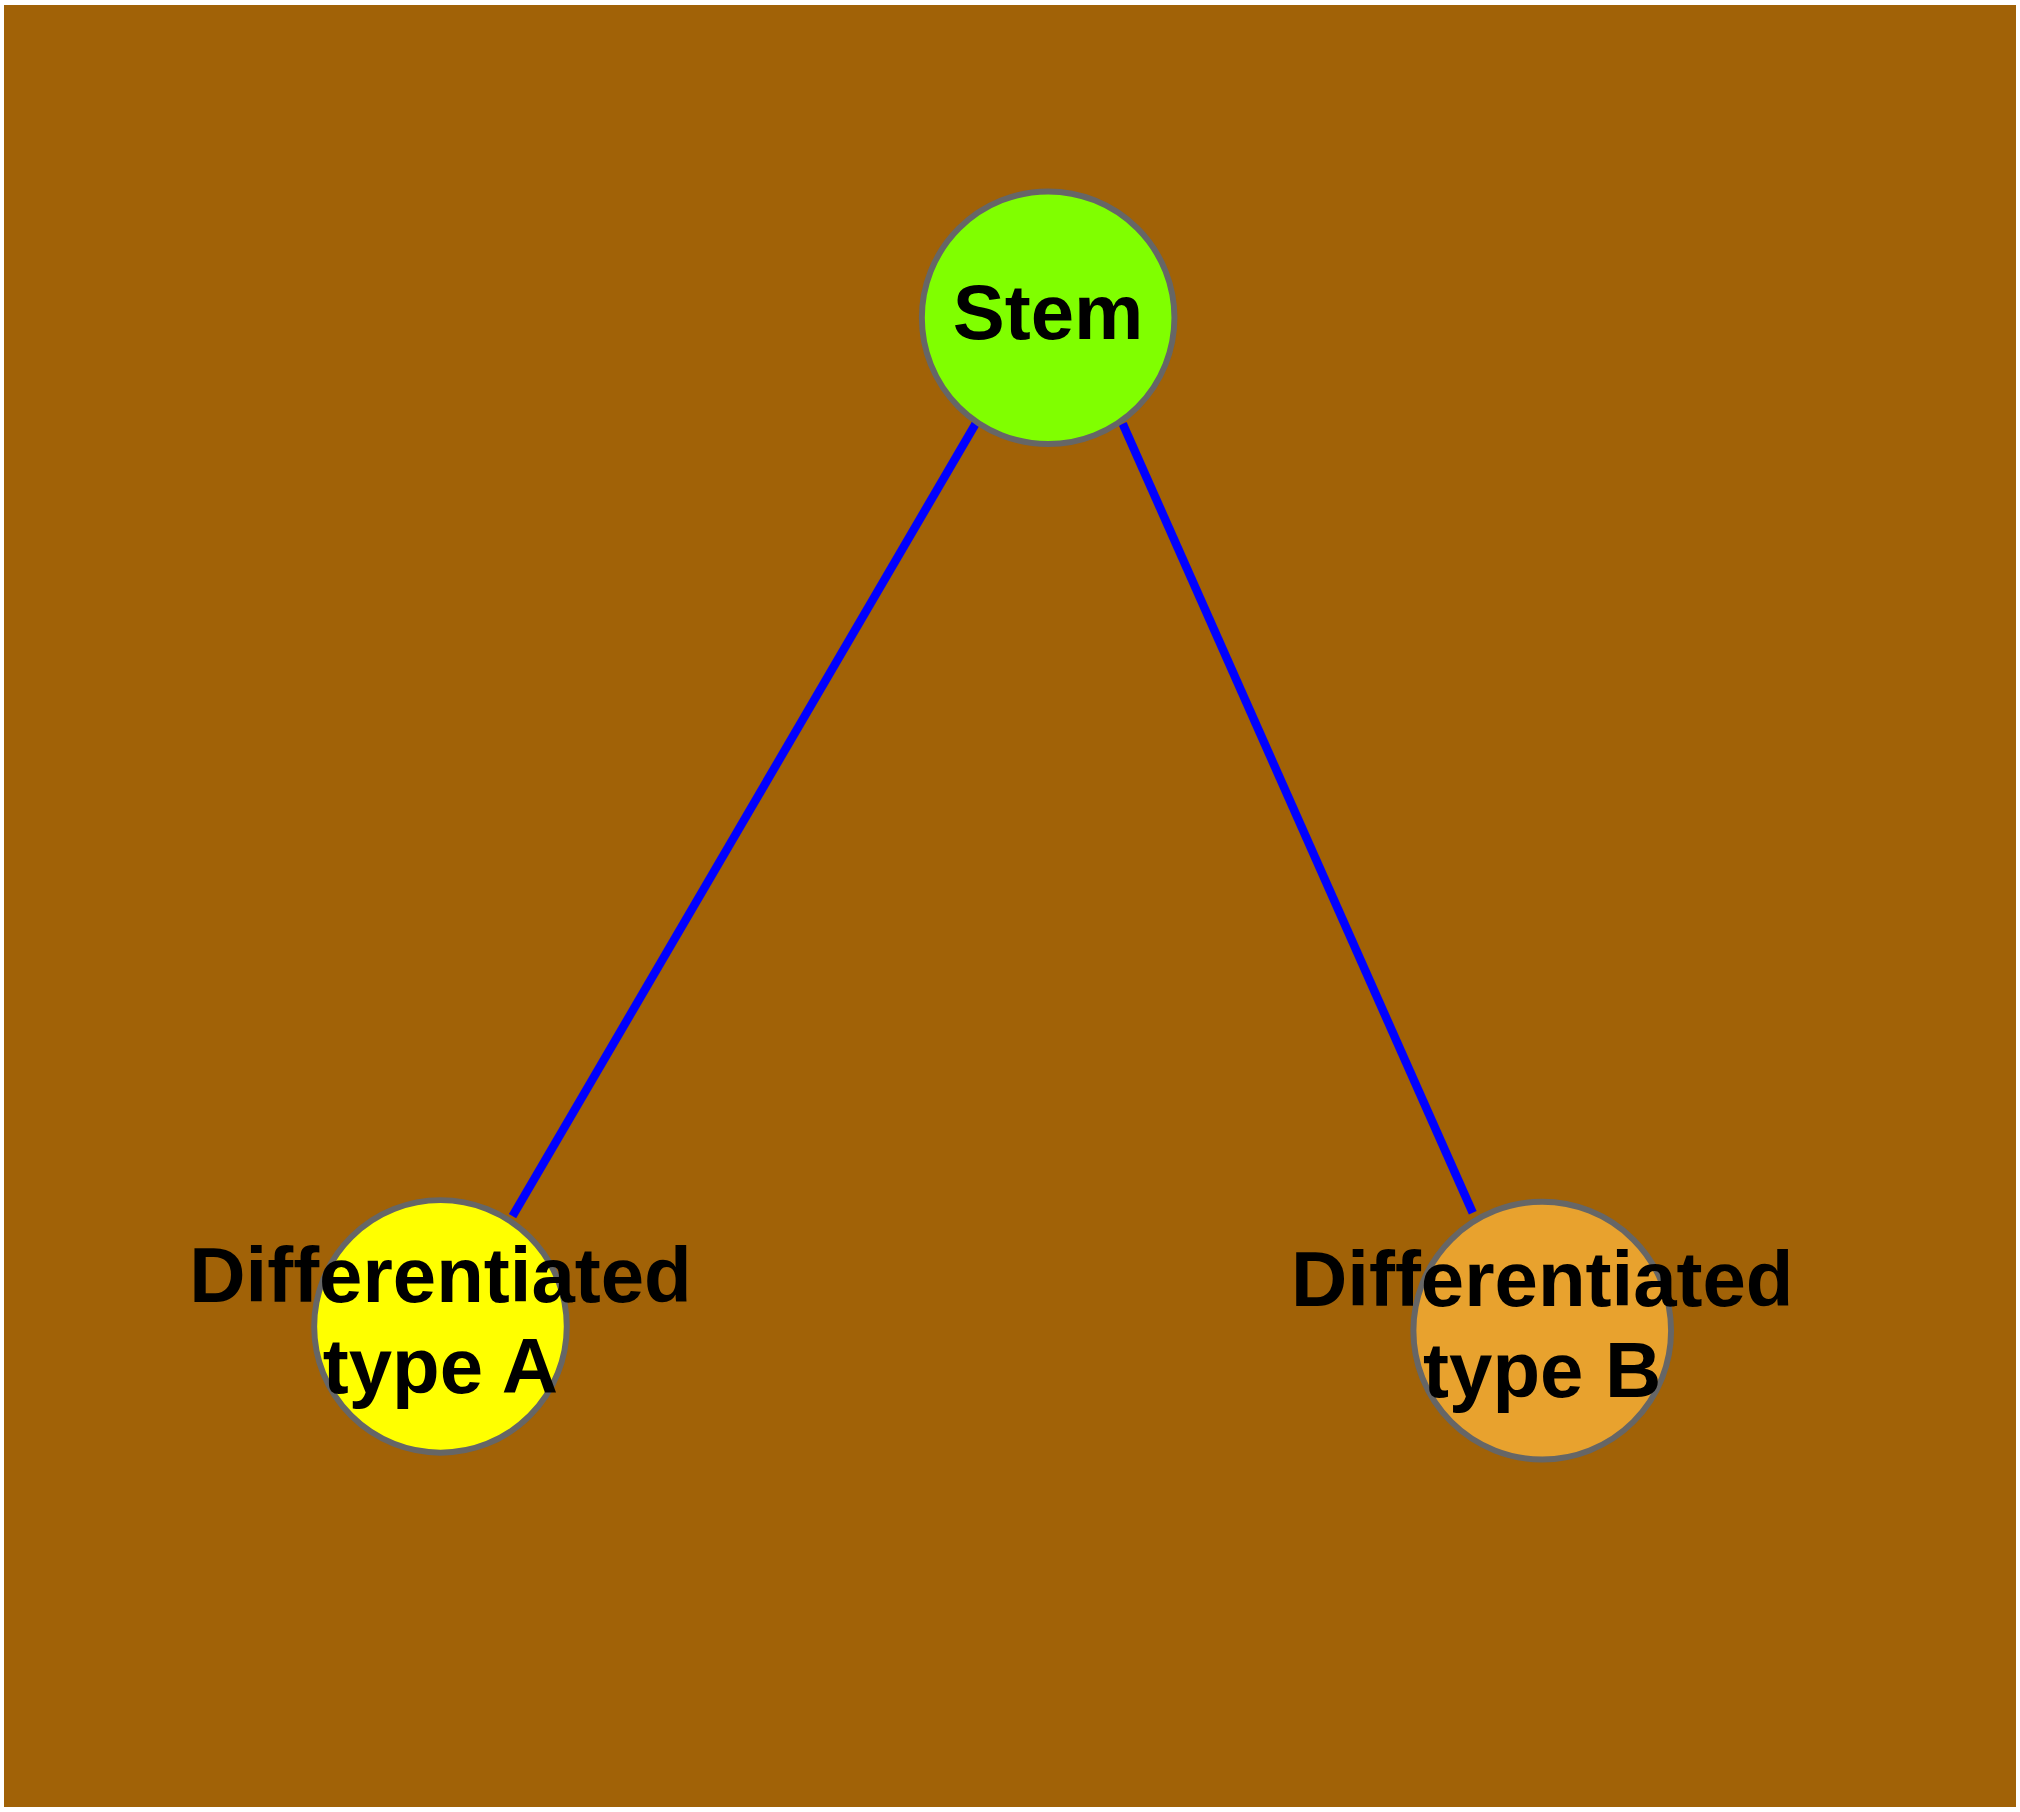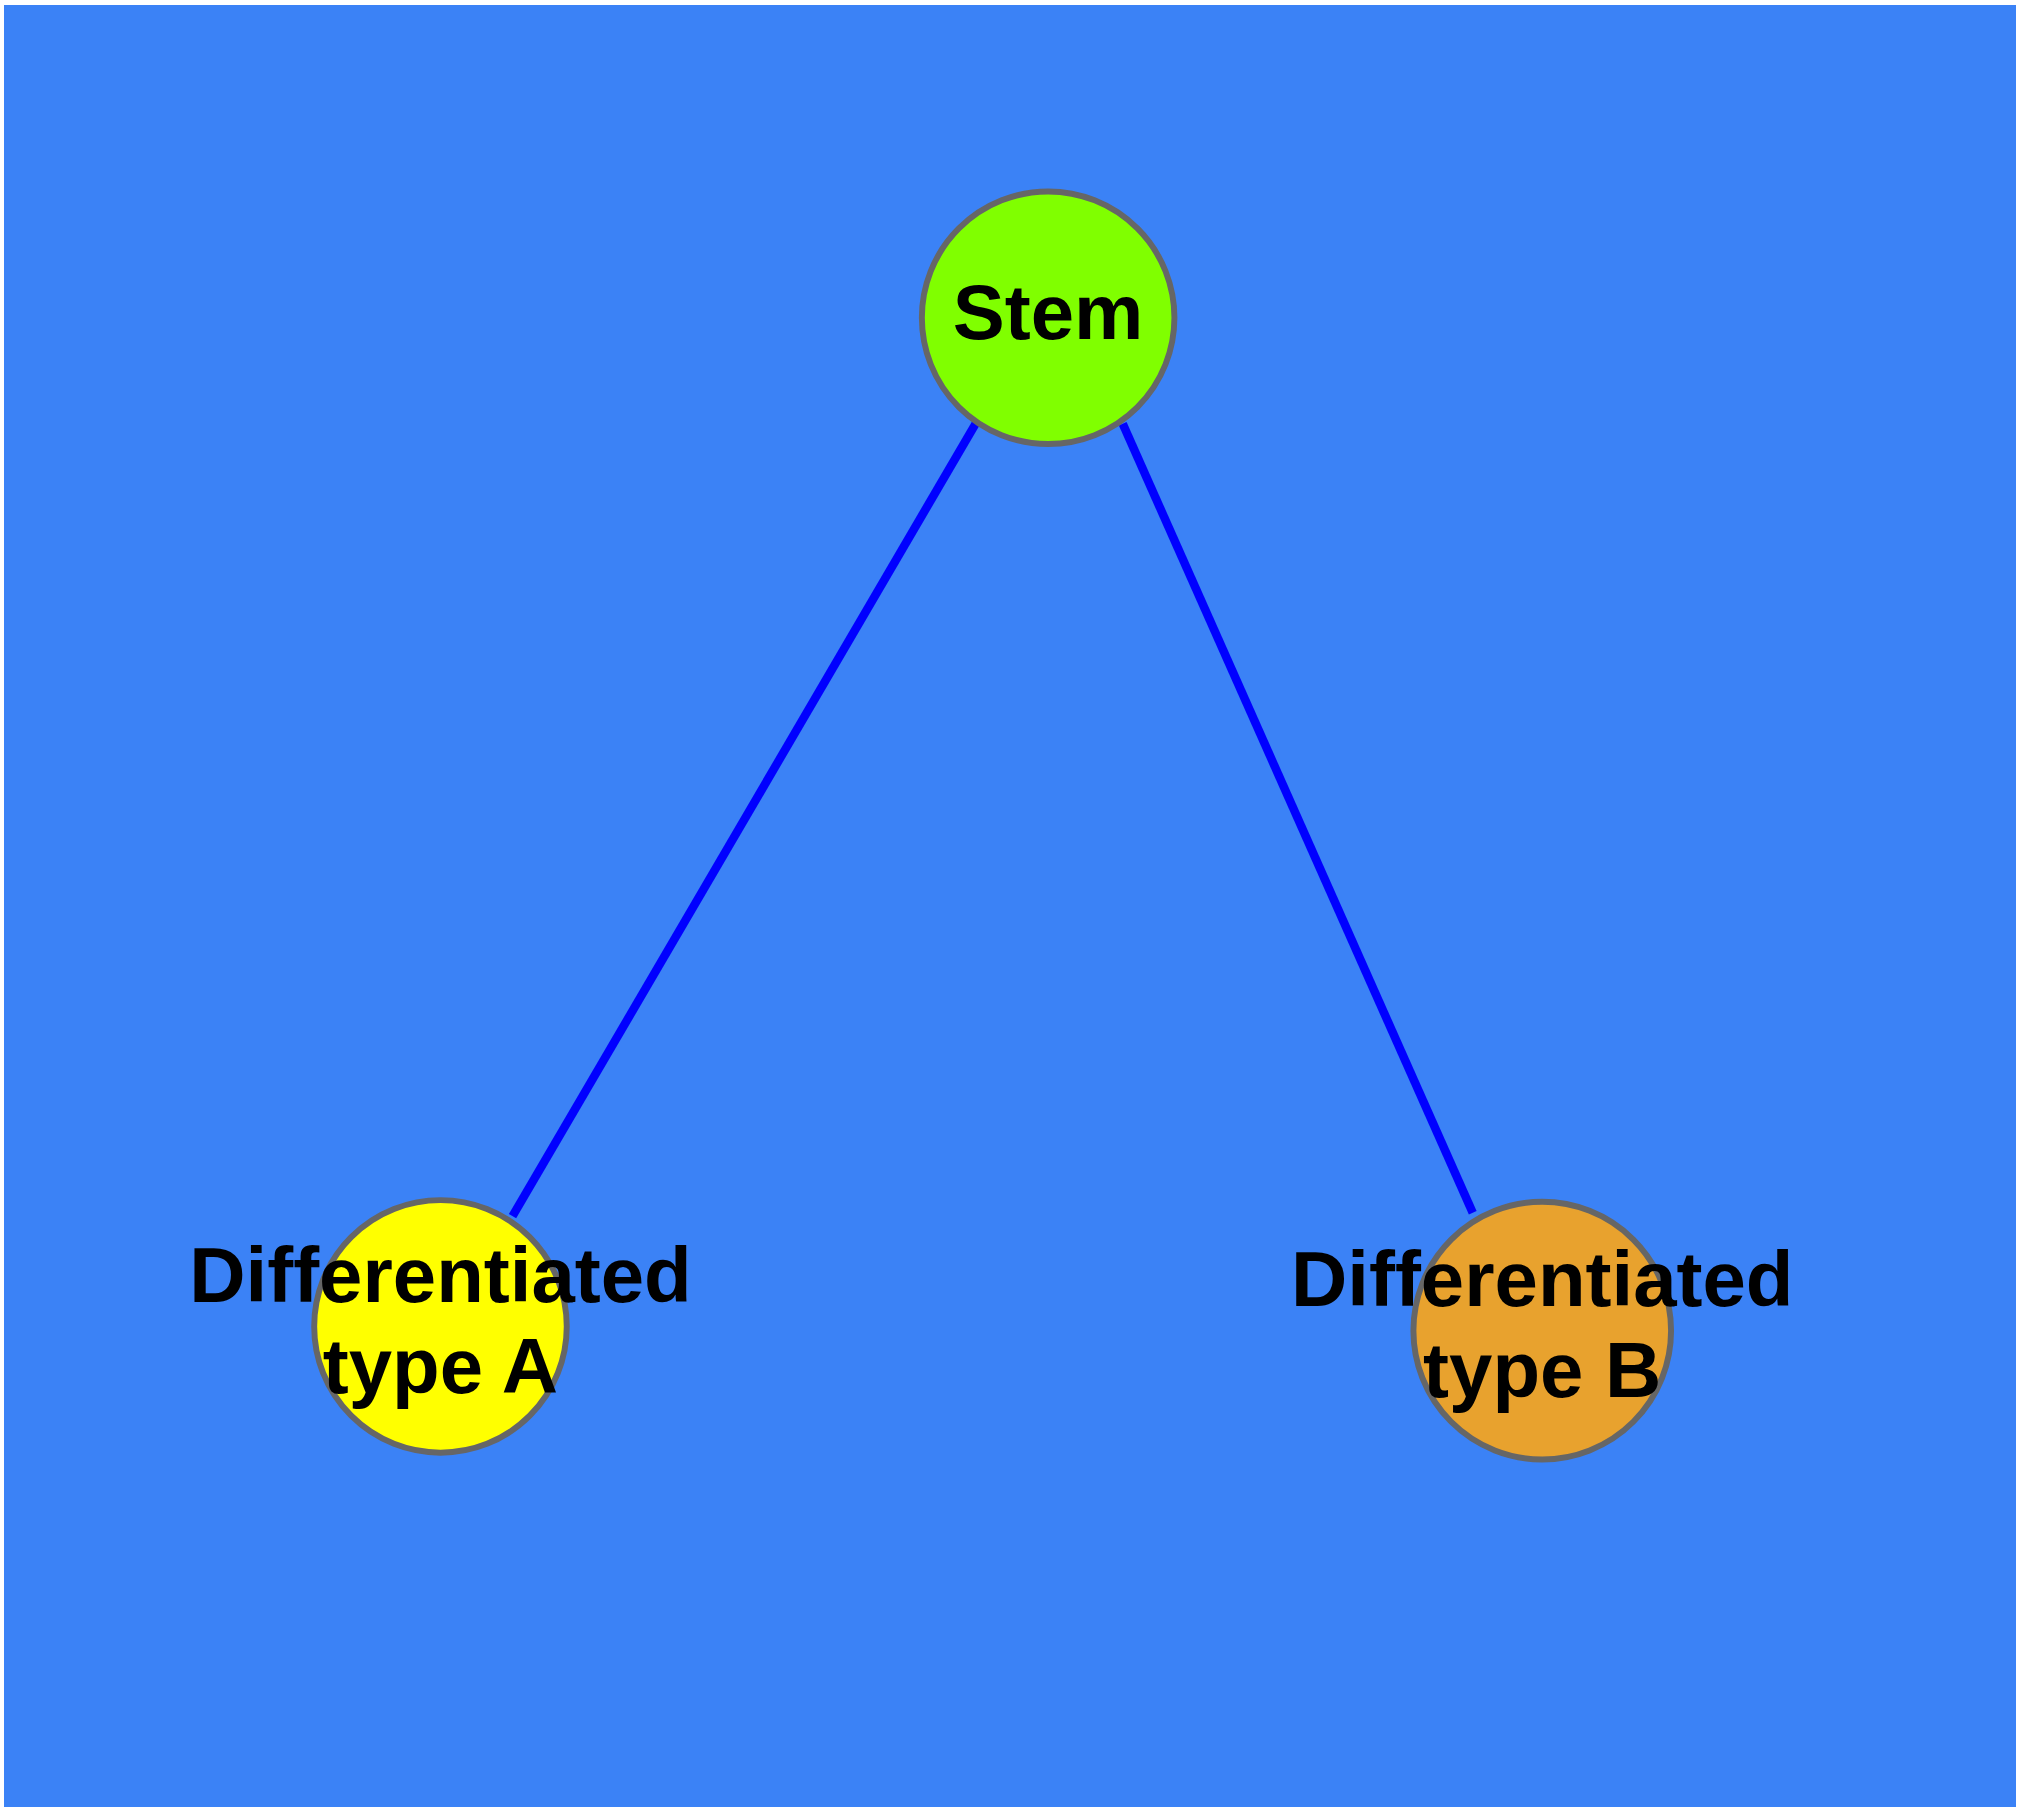--- a/index.html
+++ b/index.html
@@ -13,21 +13,21 @@
     height: 1812px;
     overflow: hidden;
     font-family: "Liberation Sans", sans-serif;
   }
   #graph-canvas {
     position: absolute;
     left: 4.2px;
     top: 5.1px;
     width: 2012px;
     height: 1802px;
-    background: #3b82f6;
+    background: #a16207;
   }
   #graph-svg {
     position: absolute;
     left: 0;
     top: 0;
     width: 100%;
     height: 100%;
     display: block;
   }
   .node-label {

